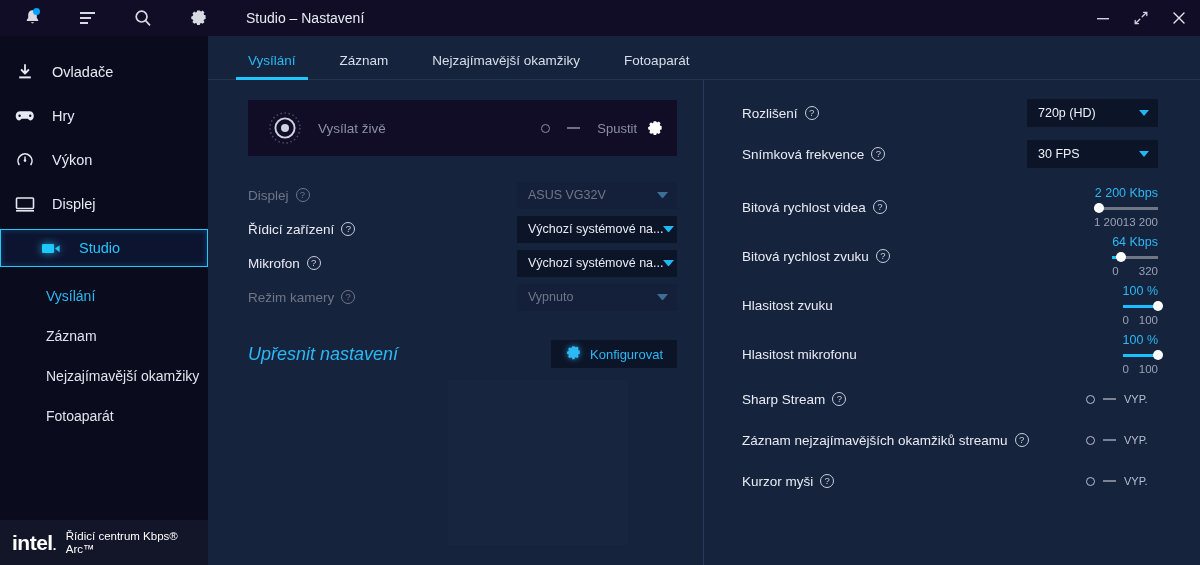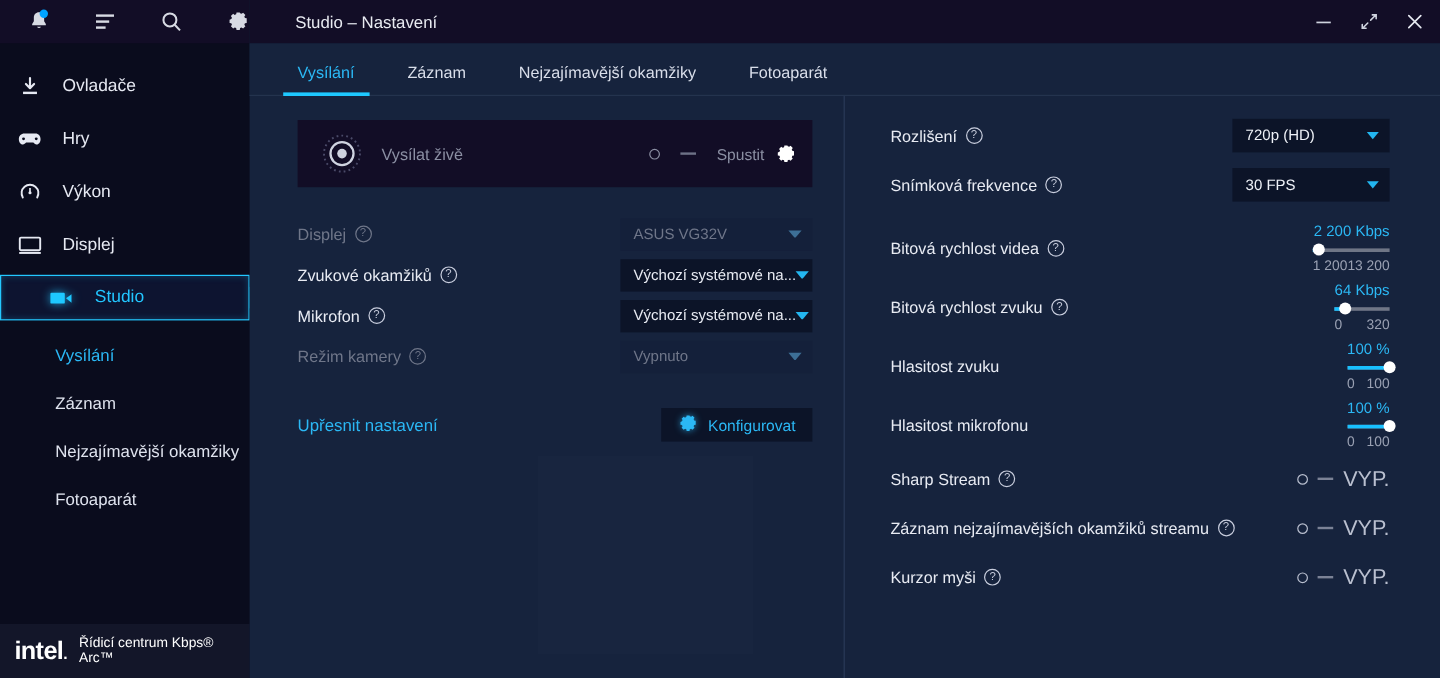--- a/index.html
+++ b/index.html
@@ -193,21 +193,21 @@
     border-right: 5.5px solid transparent;
     border-top: 6px solid #23b6f0;
     flex: 0 0 11px;
   }
   .select.dim .caret { border-top-color: #3d6f96; }
 
   .adv-row {
     display: flex; align-items: center;
     margin-top: 26px;
   }
-  .adv-link { color: #2bb8f5; font-size: 14px; cursor: pointer; }
+  .adv-link { color: #2bb8f5; font-size: 18px; cursor: pointer; font-style: italic; }
   .btn-config {
     margin-left: auto;
     background: #0c1428;
     height: 28px;
     display: flex; align-items: center; gap: 9px;
     padding: 0 14px;
     color: #2bb8f5; font-size: 13px;
     cursor: pointer;
   }
   .btn-config svg { filter: drop-shadow(0 0 3px rgba(43,184,245,0.7)); }
@@ -264,21 +264,21 @@
     display: flex; justify-content: space-between;
     color: #9aa1b3; font-size: 11.5px; margin-top: 3px;
   }
 
   .toggle-row-ctrl {
     display: flex; align-items: center; gap: 8px;
     min-width: 72px; justify-content: flex-end;
   }
   .toggle-row-ctrl .toggle-circle { border-color: #b9bfcf; }
   .toggle-row-ctrl .toggle-dash { background: #7b8296; }
-  .toggle-row-ctrl .toggle-text { color: #b9bfcf; font-size: 18px; min-width: 34px; }
+  .toggle-row-ctrl .toggle-text { color: #b9bfcf; font-size: 11px; min-width: 34px; }
 
   .spacer-sm { height: 8px; }
 </style>
 </head>
 <body>
 
 <div id="app">
 
   <div class="sidebar">
 
@@ -463,21 +463,21 @@
             <span class="help">?</span>
           </span>
           <span class="select dim">
             <span>ASUS VG32V</span>
             <span class="caret"></span>
           </span>
         </div>
 
         <div class="frow">
           <span class="frow-label">
-            <span>Zvukové okamžiků</span>
+            <span>Řídicí zařízení</span>
             <span class="help">?</span>
           </span>
           <span class="select">
             <span>Výchozí systémové na...</span>
             <span class="caret"></span>
           </span>
         </div>
 
         <div class="frow">
           <span class="frow-label">

